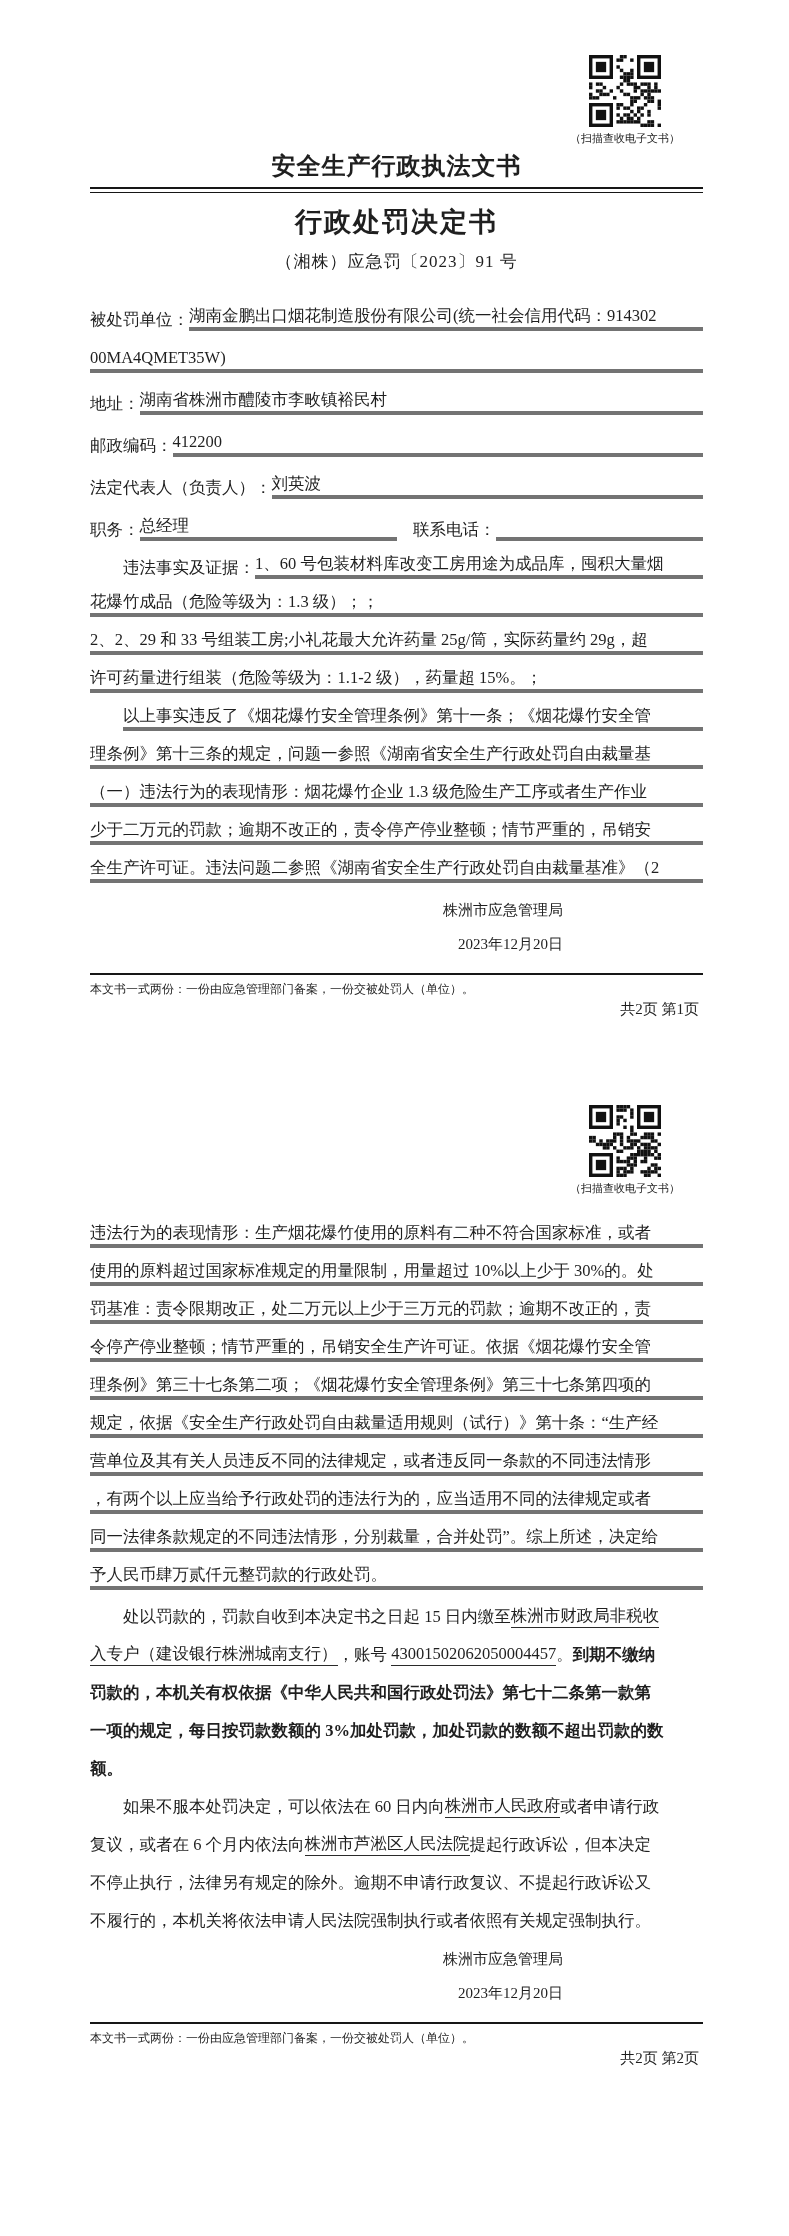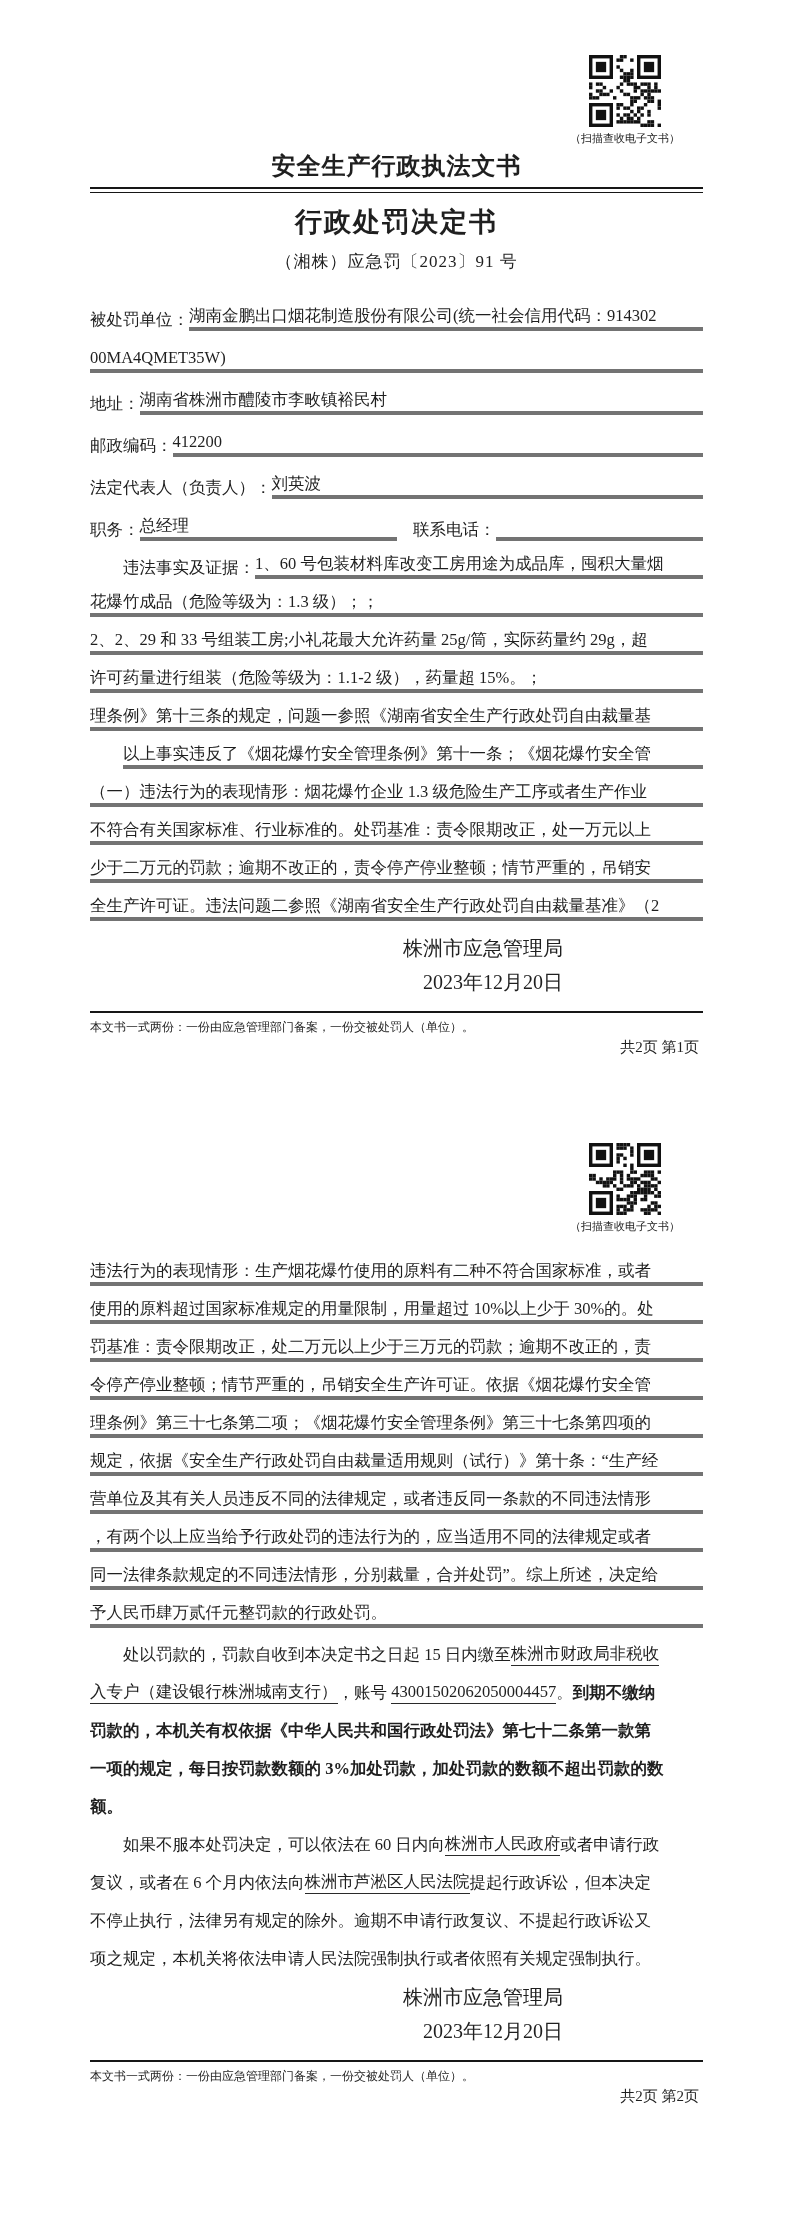--- a/index.html
+++ b/index.html
@@ -25,21 +25,21 @@
 
   .body-lines{margin-top:16px;}
   .page-2 .body-lines{margin-top:14px;}
   .bline{display:flex;align-items:flex-end;height:38px;font-size:16.5px;white-space:pre;overflow:hidden;}
   .bline.tall{height:42px;}
   .bline span{display:block;line-height:23px;}
   span.su{border-bottom:1px solid #2a2a2a;}
   span.sf{flex:1 1 auto;border-bottom:4px solid #737373;min-width:4px;}
   span.sb{font-weight:bold;}
 
-  .signoff{margin-top:10px;text-align:right;padding-right:140px;font-size:20px;}
+  .signoff{margin-top:10px;text-align:right;padding-right:140px;font-size:15px;}
   .signoff div{line-height:34px;}
 
   .footer{margin-top:12px;}
   .footer-rule{border-top:2px solid #161616;height:0;}
   .footer-note{font-size:12px;padding-top:6px;}
   .footer-page{font-size:15px;text-align:right;padding-right:4px;margin-top:2px;}
 </style>
 </head>
 <body>
 
@@ -174,24 +174,23 @@
       <div class="bline tall"><span class="">被处罚单位：</span><span class=" sf">湖南金鹏出口烟花制造股份有限公司(统一社会信用代码：914302</span></div>
       <div class="bline tall"><span class=" sf">00MA4QMET35W)</span></div>
       <div class="bline tall"><span class="">地址：</span><span class=" sf">湖南省株洲市醴陵市李畋镇裕民村</span></div>
       <div class="bline tall"><span class="">邮政编码：</span><span class=" sf">412200</span></div>
       <div class="bline tall"><span class="">法定代表人（负责人）：</span><span class=" sf">刘英波</span></div>
       <div class="bline tall"><span class="">职务：</span><span class=" sf">总经理</span><span class="">　联系电话：</span><span class=" sf"></span></div>
       <div class="bline" style="margin-left: 33px;"><span class="">违法事实及证据：</span><span class=" sf">1、60 号包装材料库改变工房用途为成品库，囤积大量烟</span></div>
       <div class="bline"><span class=" sf">花爆竹成品（危险等级为：1.3 级）；；</span></div>
       <div class="bline"><span class=" sf">2、2、29 和 33 号组装工房;小礼花最大允许药量 25g/筒，实际药量约 29g，超</span></div>
       <div class="bline"><span class=" sf">许可药量进行组装（危险等级为：1.1-2 级），药量超 15%。；</span></div>
+      <div class="bline" style="margin-left: 33px;"><span class=" sf">以上事实违反了《烟花爆竹安全管理条例》第十一条；《烟花爆竹安全管</span></div>
       <div class="bline"><span class=" sf">理条例》第十三条的规定，问题一参照《湖南省安全生产行政处罚自由裁量基</span></div>
-      <div class="bline" style="margin-left: 33px;"><span class=" sf">以上事实违反了《烟花爆竹安全管理条例》第十一条；《烟花爆竹安全管</span></div>
       <div class="bline"><span class=" sf">（一）违法行为的表现情形：烟花爆竹企业 1.3 级危险生产工序或者生产作业</span></div>
-      <div class="bline"><span class=" sf">不符合有关国家标准、行业标准的。处罚基准：责令限期改正，处一万元以上</span></div>
       <div class="bline"><span class=" sf">少于二万元的罚款；逾期不改正的，责令停产停业整顿；情节严重的，吊销安</span></div>
       <div class="bline"><span class=" sf">全生产许可证。违法问题二参照《湖南省安全生产行政处罚自由裁量基准》（2</span></div>
     </div>
   <div class="signoff">
     <div>株洲市应急管理局</div>
     <div>2023年12月20日</div>
   </div>
   <div class="footer">
     <div class="footer-rule"></div>
     <div class="footer-note">本文书一式两份：一份由应急管理部门备案，一份交被处罚人（单位）。</div>
@@ -355,21 +354,21 @@
       <div class="bline"><span class=" sf">同一法律条款规定的不同违法情形，分别裁量，合并处罚”。综上所述，决定给</span></div>
       <div class="bline"><span class=" sf">予人民币肆万贰仟元整罚款的行政处罚。</span></div>
       <div class="bline" style="margin-left: 33px;"><span class="">处以罚款的，罚款自收到本决定书之日起 15 日内缴至</span><span class=" su">株洲市财政局非税收</span></div>
       <div class="bline"><span class=" su">入专户（建设银行株洲城南支行）</span><span class="">，账号 </span><span class=" su">43001502062050004457</span><span class="">。</span><span class=" sb">到期不缴纳</span></div>
       <div class="bline"><span class=" sb">罚款的，本机关有权依据《中华人民共和国行政处罚法》第七十二条第一款第</span></div>
       <div class="bline"><span class=" sb">一项的规定，每日按罚款数额的 3%加处罚款，加处罚款的数额不超出罚款的数</span></div>
       <div class="bline"><span class=" sb">额。</span></div>
       <div class="bline" style="margin-left: 33px;"><span class="">如果不服本处罚决定，可以依法在 60 日内向</span><span class=" su">株洲市人民政府</span><span class="">或者申请行政</span></div>
       <div class="bline"><span class="">复议，或者在 6 个月内依法向</span><span class=" su">株洲市芦淞区人民法院</span><span class="">提起行政诉讼，但本决定</span></div>
       <div class="bline"><span class="">不停止执行，法律另有规定的除外。逾期不申请行政复议、不提起行政诉讼又</span></div>
-      <div class="bline"><span class="">项之规定，本机关将依法申请人民法院强制执行或者依照有关规定强制执行。</span></div>
+      <div class="bline"><span class="">不履行的，本机关将依法申请人民法院强制执行或者依照有关规定强制执行。</span></div>
     </div>
   <div class="signoff">
     <div>株洲市应急管理局</div>
     <div>2023年12月20日</div>
   </div>
   <div class="footer">
     <div class="footer-rule"></div>
     <div class="footer-note">本文书一式两份：一份由应急管理部门备案，一份交被处罚人（单位）。</div>
     <div class="footer-page">共2页 第2页</div>
   </div>

